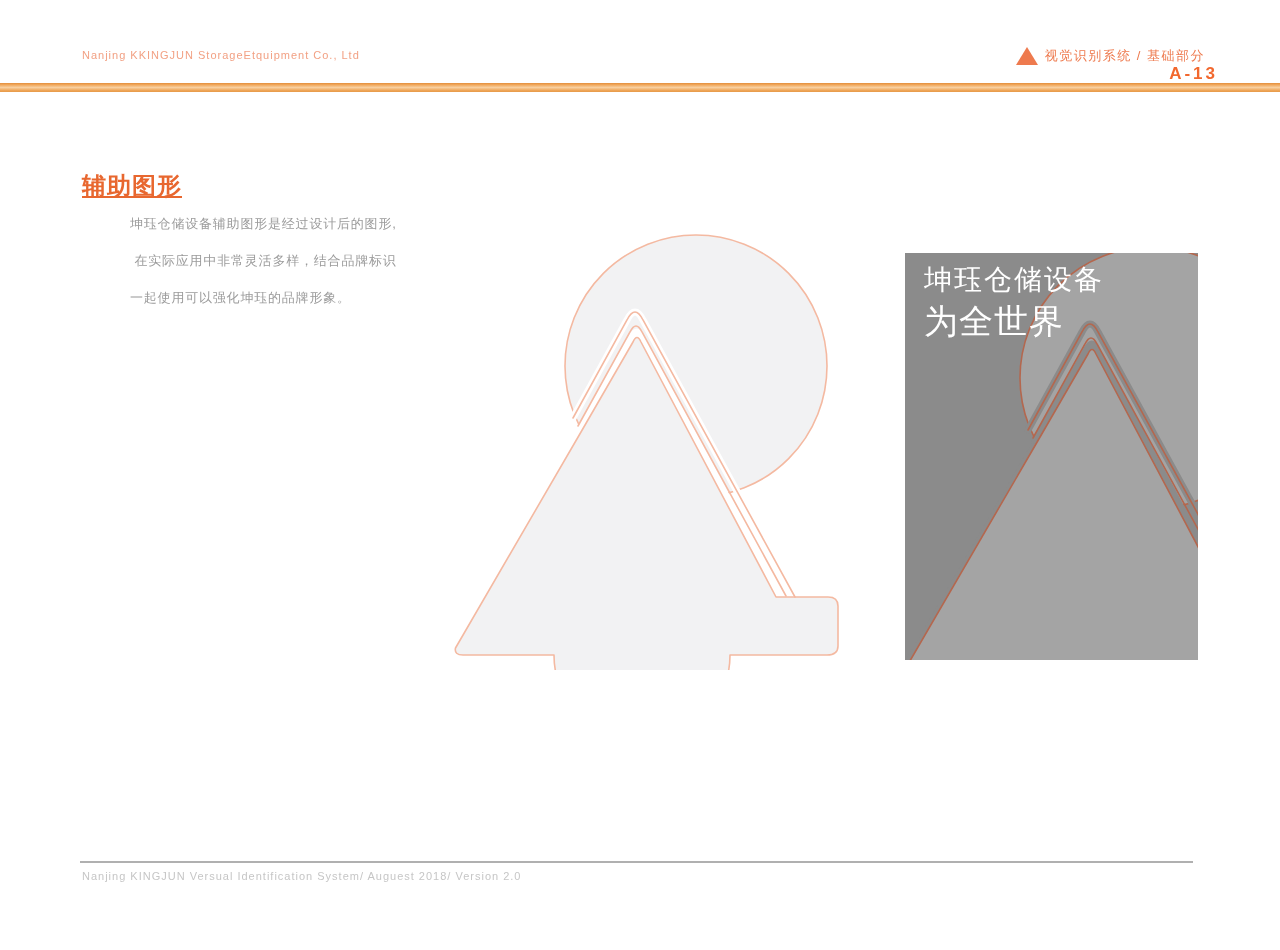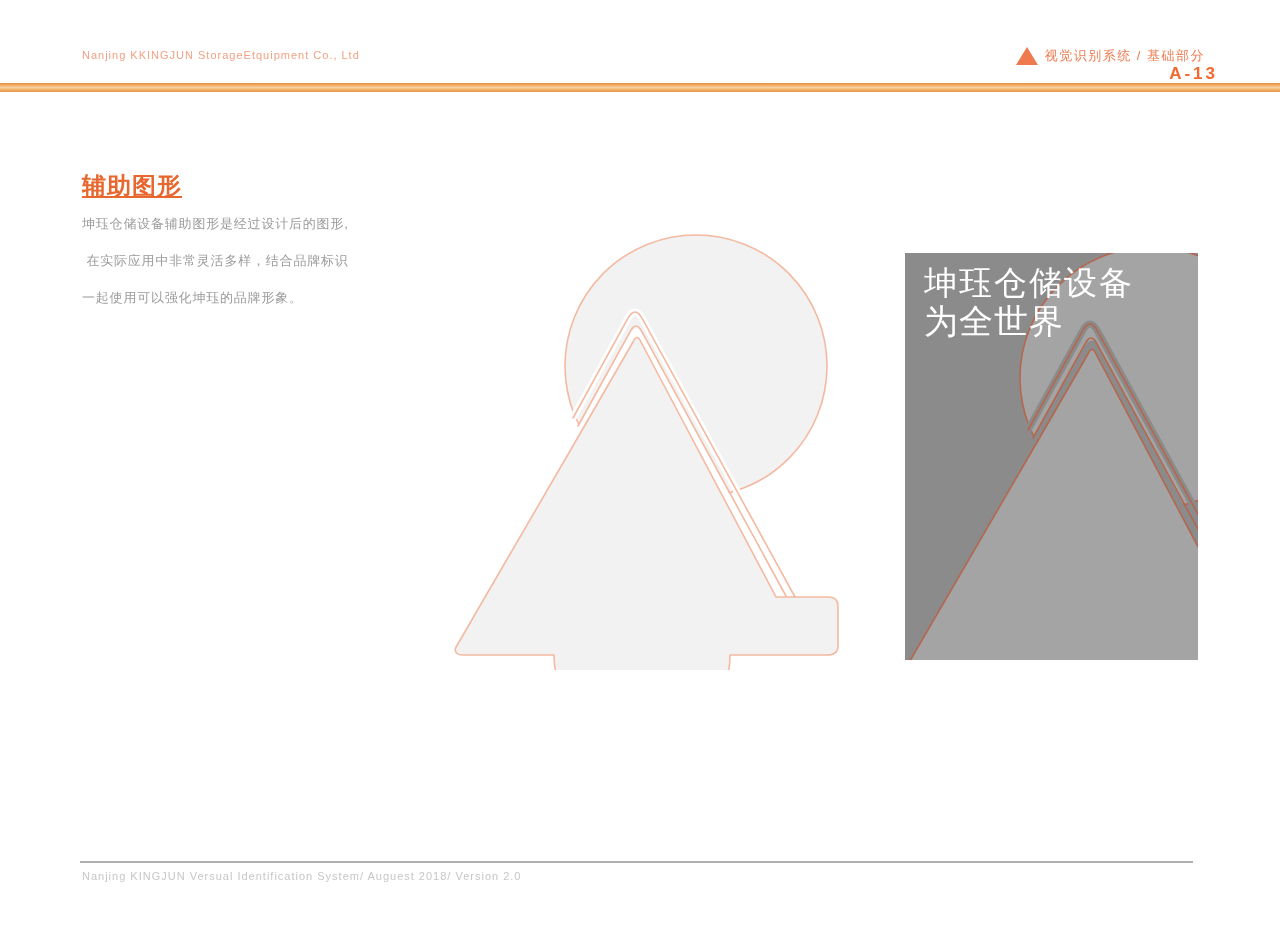--- a/index.html
+++ b/index.html
@@ -13,28 +13,28 @@
   .tri{width:0;height:0;border-left:11px solid transparent;border-right:11px solid transparent;
        border-bottom:18px solid #ee7a4e;}
   .section-label{color:#ee7a4e;font-size:13px;letter-spacing:1.5px;}
   .page-code{top:64px;right:62px;color:#f2682e;font-size:17px;font-weight:bold;letter-spacing:3px;}
   .orange-bar{left:0;top:83px;width:1280px;height:9px;
        background:linear-gradient(180deg,#e18e3c 0%,#f0a558 18%,#f8cf9e 50%,#eda253 85%,#e69a4a 100%);}
 
   
   .title{left:82px;top:170px;color:#e8672f;font-size:24px;font-weight:bold;letter-spacing:1px;text-decoration:underline;}
   .para{left:82px;top:205px;color:#9b9b9b;font-size:13px;letter-spacing:0.8px;line-height:37px;}
-  .para div{white-space:pre;}
+  .para div{white-space:pre;margin-left:48px;}
 
   
   .main-logo{left:430px;top:228px;}
   .brand-card{left:905px;top:253px;width:293px;height:407px;}
   .brand-card svg{position:absolute;left:0;top:0;}
   .card-text{position:absolute;left:19px;color:#ffffff;font-weight:300;z-index:2;}
-  .card-line1{top:8px;font-size:33px;letter-spacing:2px;}
+  .card-line1{top:8px;font-size:28px;letter-spacing:2px;}
   .card-line2{top:46px;font-size:34px;letter-spacing:1px;}
   .card-line3{top:102px;font-size:33px;letter-spacing:1px;}
 
   
   .footer-line{left:80px;top:861px;width:1113px;height:2px;background:#b0b0b0;}
   .footer-text{left:82px;top:870px;color:#c6c6c6;font-size:11px;letter-spacing:1px;}
 </style>
 </head>
 <body>
 

